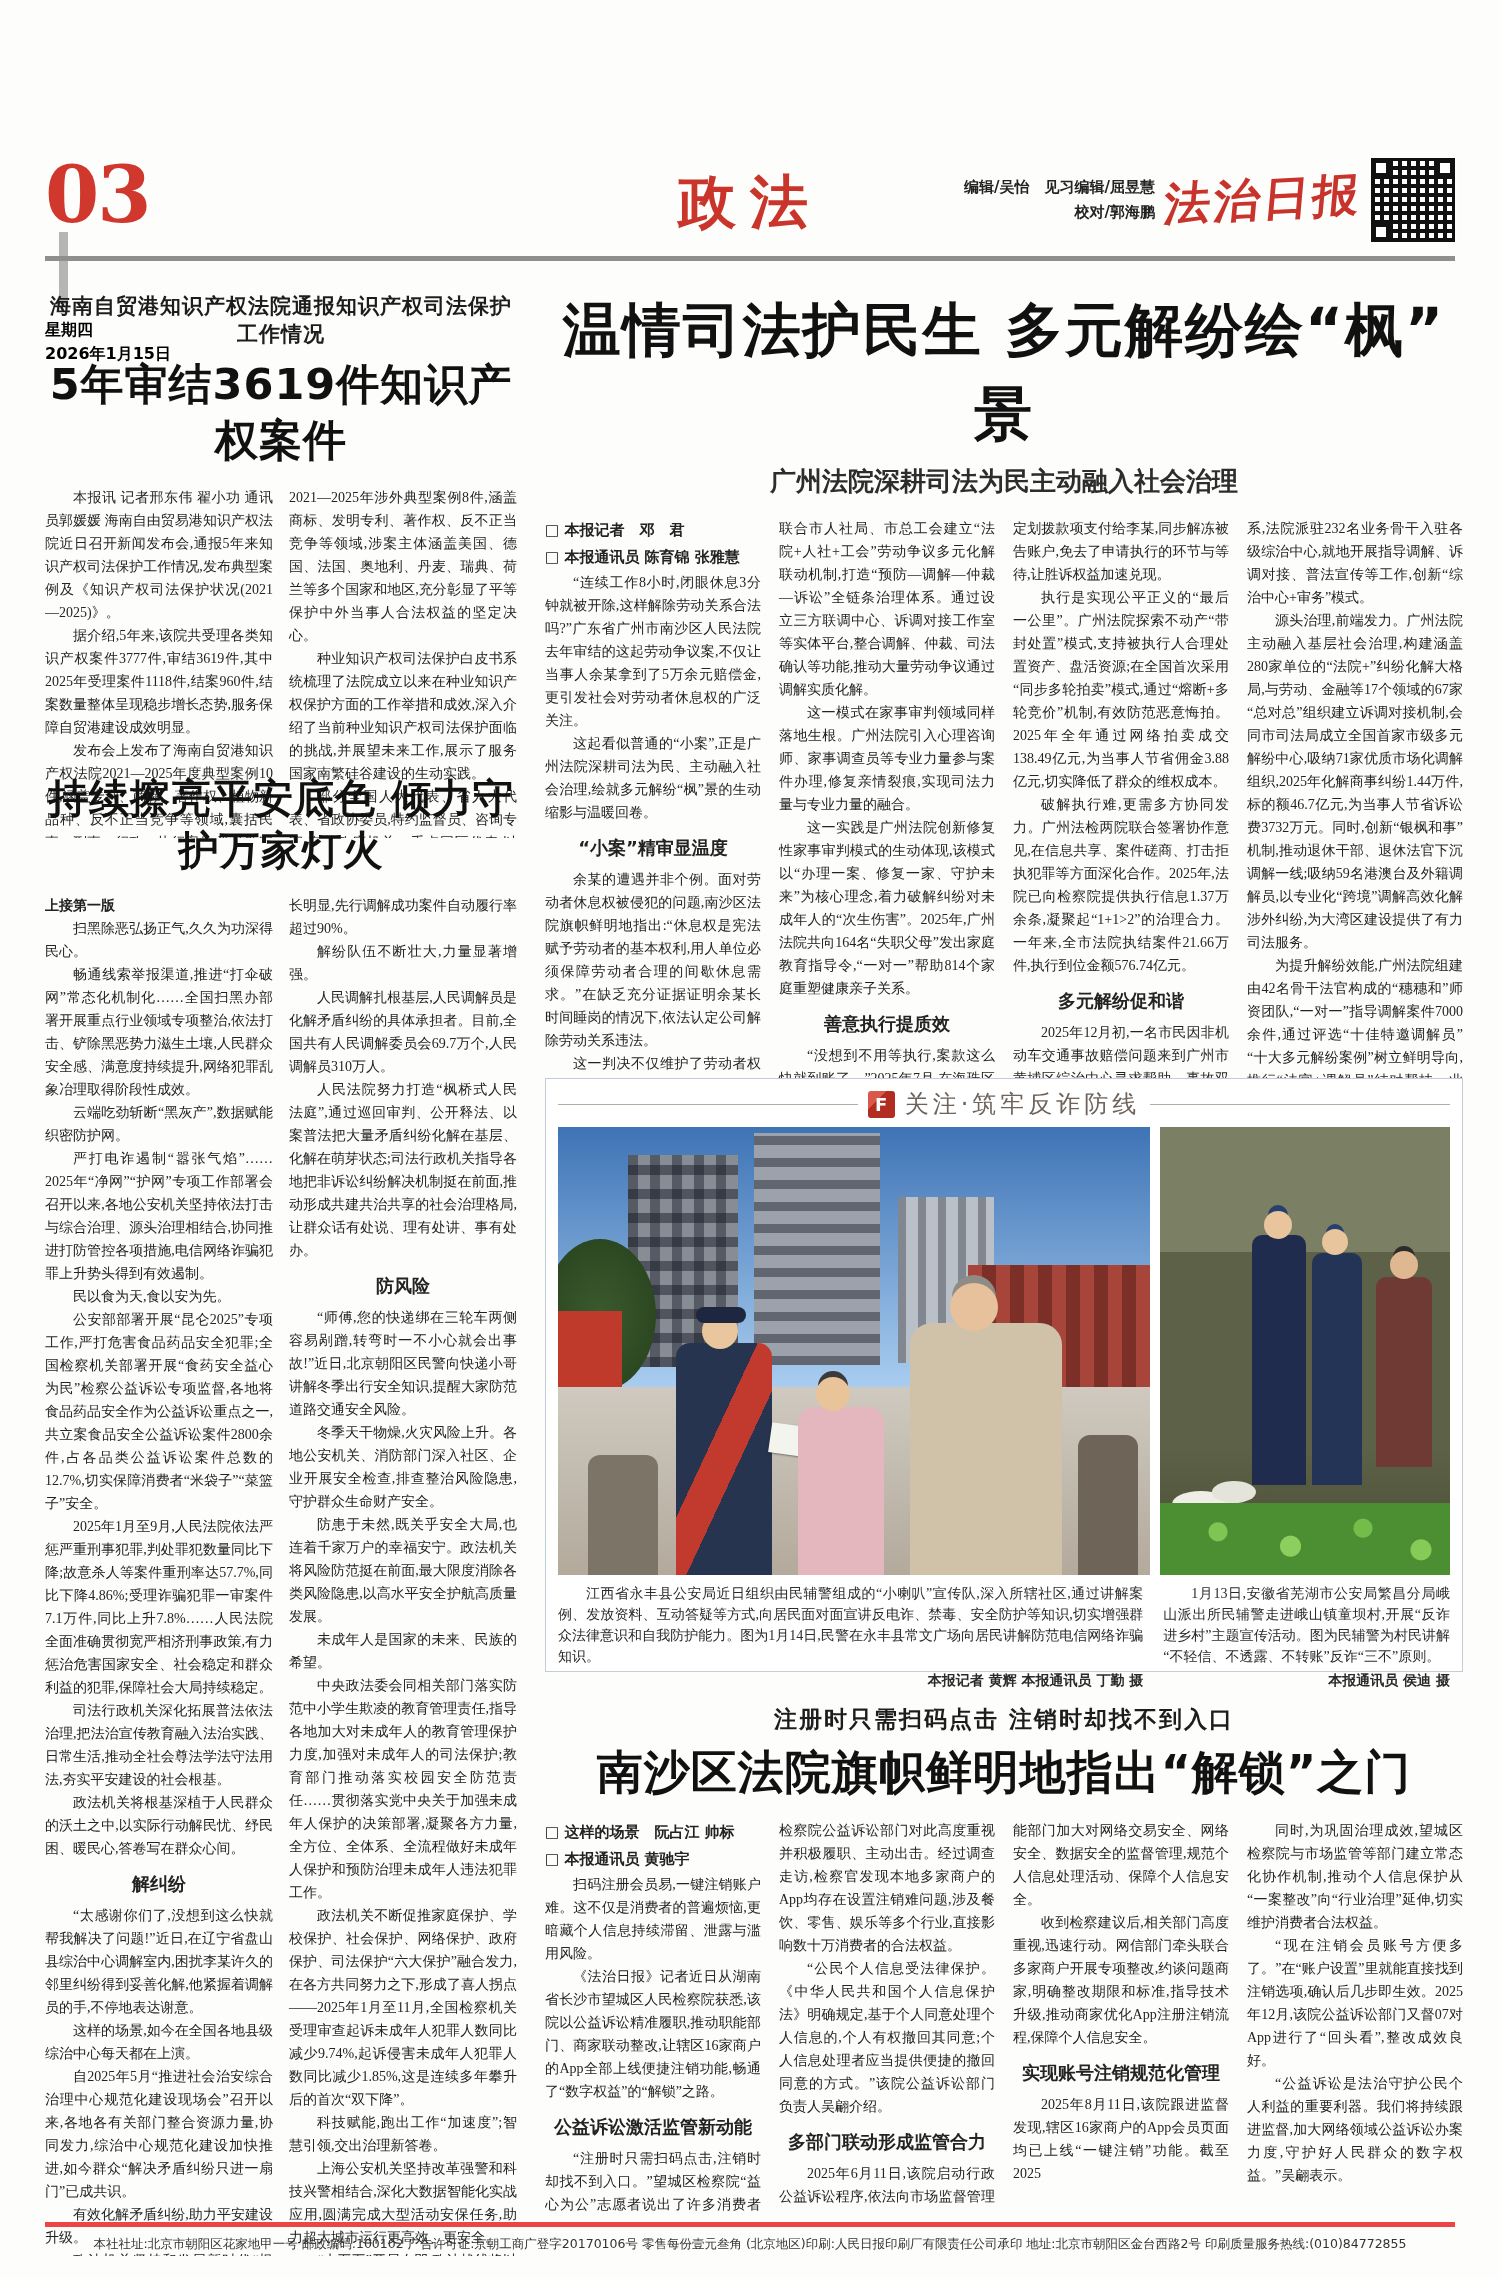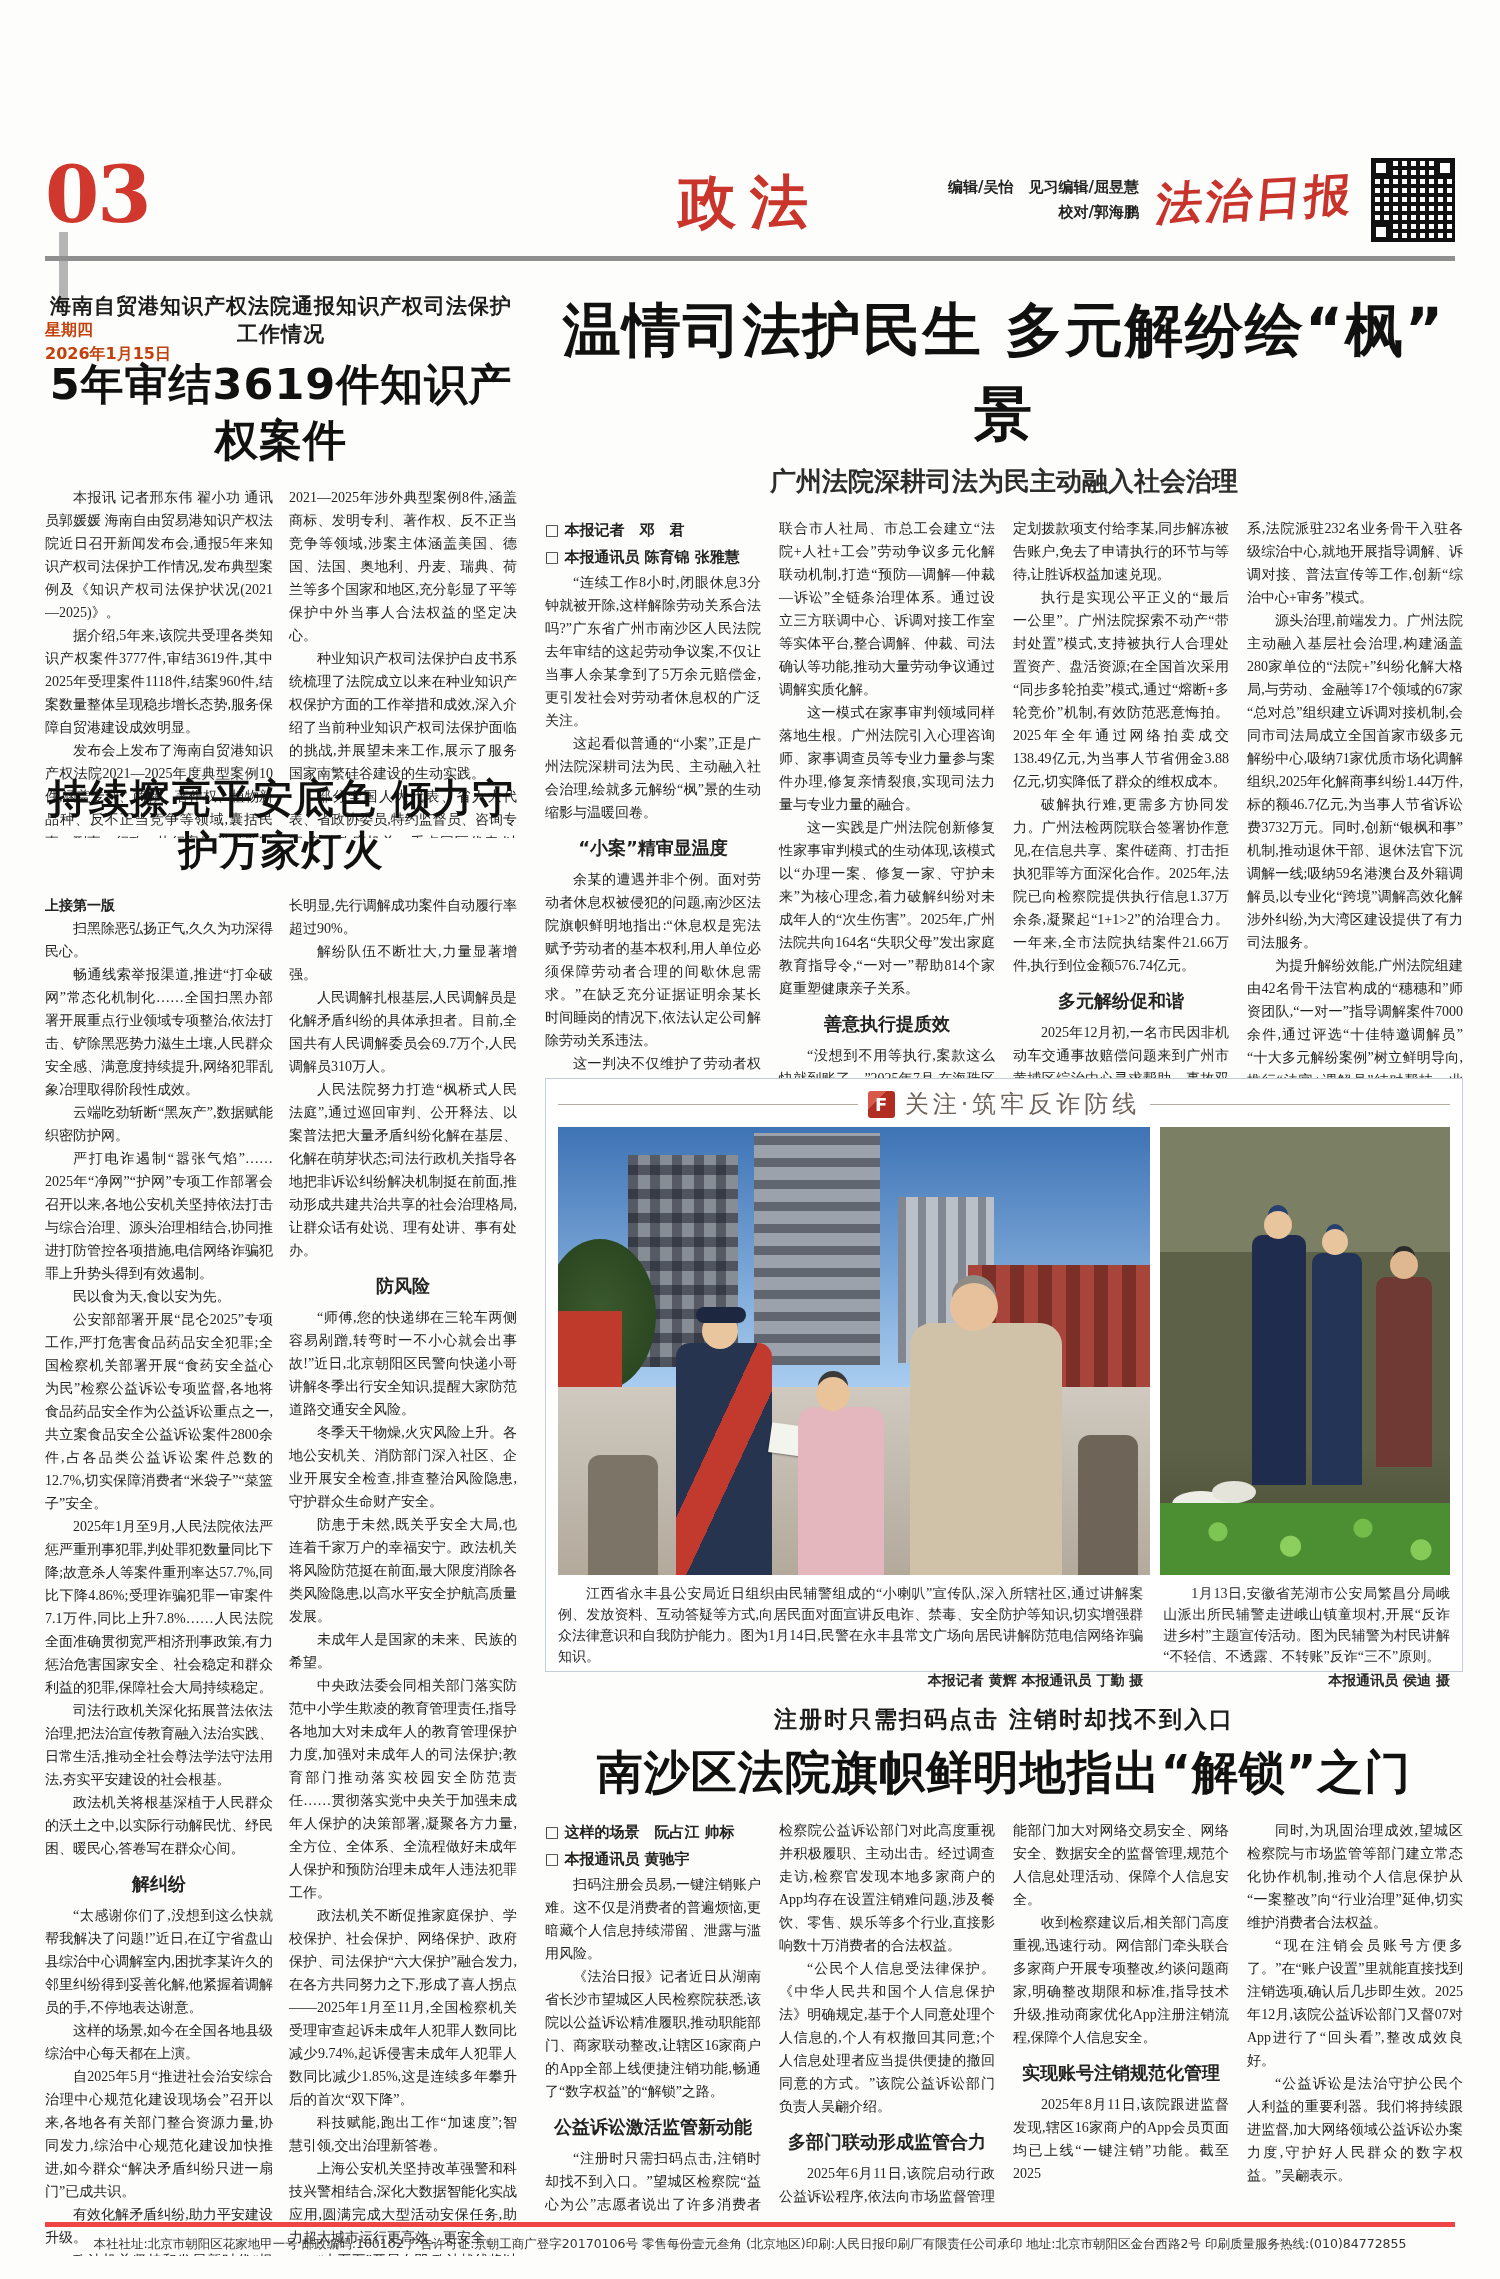--- a/index.html
+++ b/index.html
@@ -3,24 +3,24 @@
 <meta charset="utf-8">
 <style>
   html,body{margin:0;padding:0;background:#e9e9e7;}
   .page{position:relative;width:1500px;height:2279px;margin:0 auto;background:#fdfdfb;
         font-family:"Liberation Serif","DejaVu Serif",serif;color:#1d1d1d;overflow:hidden;}
   
   .hdr{position:absolute;left:45px;top:150px;width:1410px;height:100px;}
   .pagenum-block{position:absolute;left:0;top:10px;display:flex;align-items:flex-start;flex-direction:column;}
   .pagenum{font-family:"DejaVu Serif",serif;font-weight:900;font-size:78px;line-height:70px;color:#d0372d;letter-spacing:-2px;}
   .pagenum-bar{width:9px;height:72px;background:#b5b5b5;margin:2px 18px 0 14px;}
-  .dateblock{font-family:"DejaVu Sans","Liberation Sans",sans-serif;font-size:16px;font-weight:bold;color:#c2410c;margin-top:14px;line-height:24px;}
+  .dateblock{font-family:"DejaVu Sans","Liberation Sans",sans-serif;font-size:16px;font-weight:bold;color:#000000;margin-top:14px;line-height:24px;}
   .section-title{position:absolute;left:50%;transform:translateX(-50%);top:14px;
         font-family:"DejaVu Sans","Liberation Sans",sans-serif;font-size:58px;font-weight:900;color:#c9352b;letter-spacing:14px;}
-  .hdr-right{position:absolute;right:0;top:8px;display:flex;align-items:center;gap:14px;}
+  .hdr-right{position:absolute;right:0;top:8px;display:flex;align-items:center;gap:6px;}
   .editors{font-family:"DejaVu Sans","Liberation Sans",sans-serif;font-size:15px;font-weight:bold;color:#222;text-align:right;line-height:25px;}
   .masthead{font-weight:900;font-size:46px;color:#c8332b;transform:skewX(-8deg) rotate(-3deg);letter-spacing:3px;line-height:1;padding:0 4px;}
   .qr{position:relative;width:84px;height:84px;background:
         repeating-linear-gradient(0deg,#111 0 4px,transparent 4px 9px),
         repeating-linear-gradient(90deg,#111 0 4px,#fff 4px 9px);outline:2px solid #fff;}
   .qr i{position:absolute;width:20px;height:20px;background:#fff;border:5px solid #111;box-sizing:border-box;}
   .qr .f1{left:0;top:0}.qr .f2{right:0;top:0}.qr .f3{left:0;bottom:0}
   .hdr-rule{position:absolute;left:45px;top:256px;width:1410px;height:5px;background:#8f8f8f;}
   
   .kicker{font-family:"DejaVu Sans","Liberation Sans",sans-serif;text-align:center;font-weight:bold;margin:0;}

